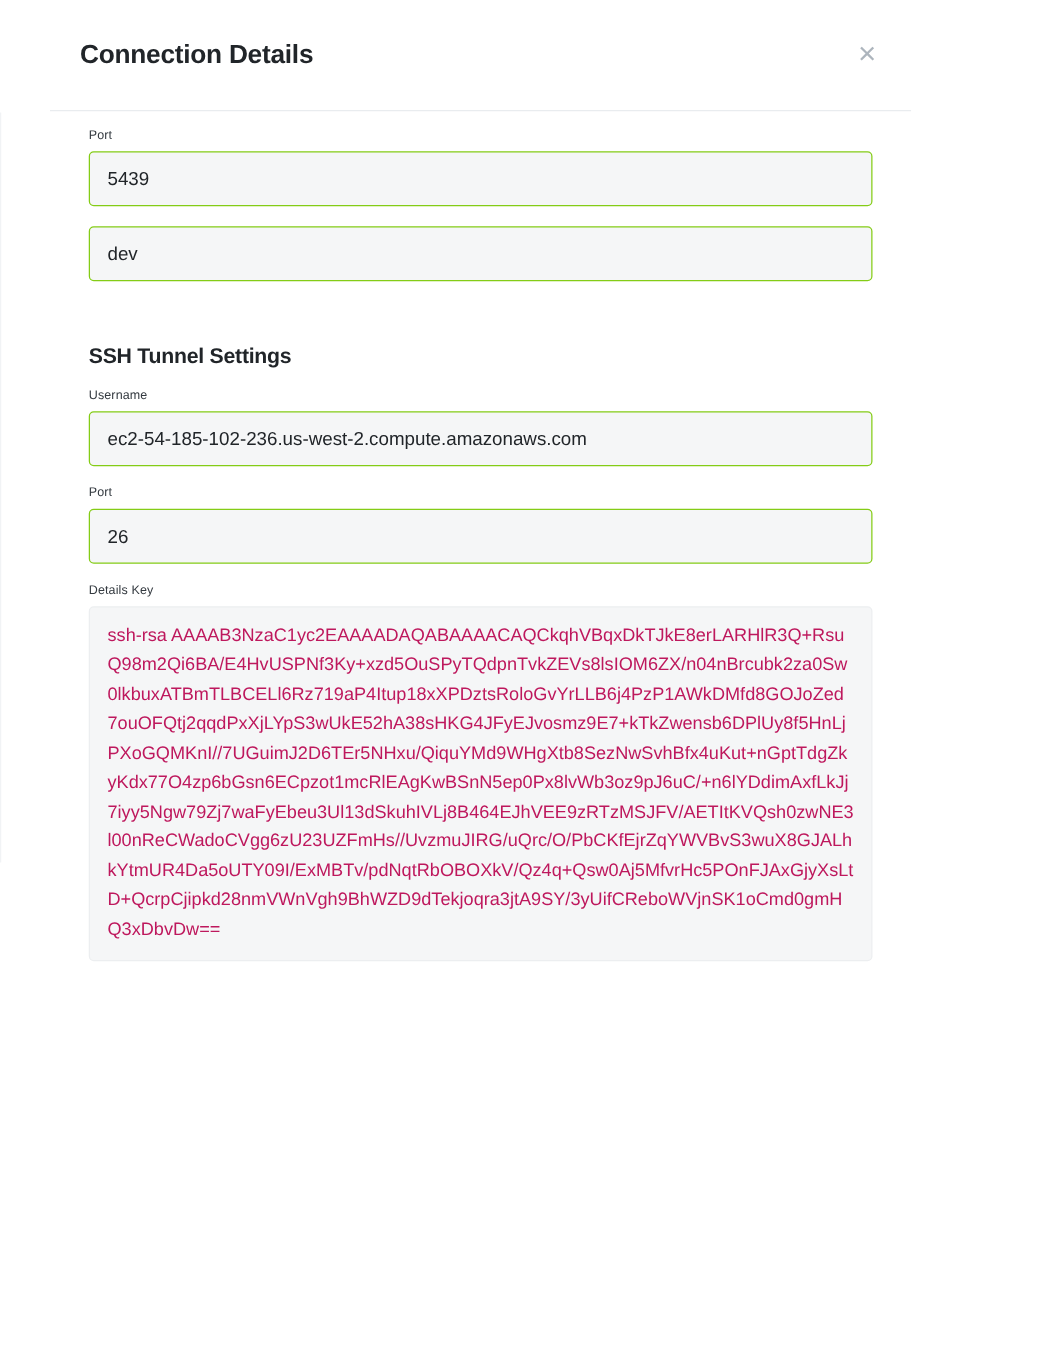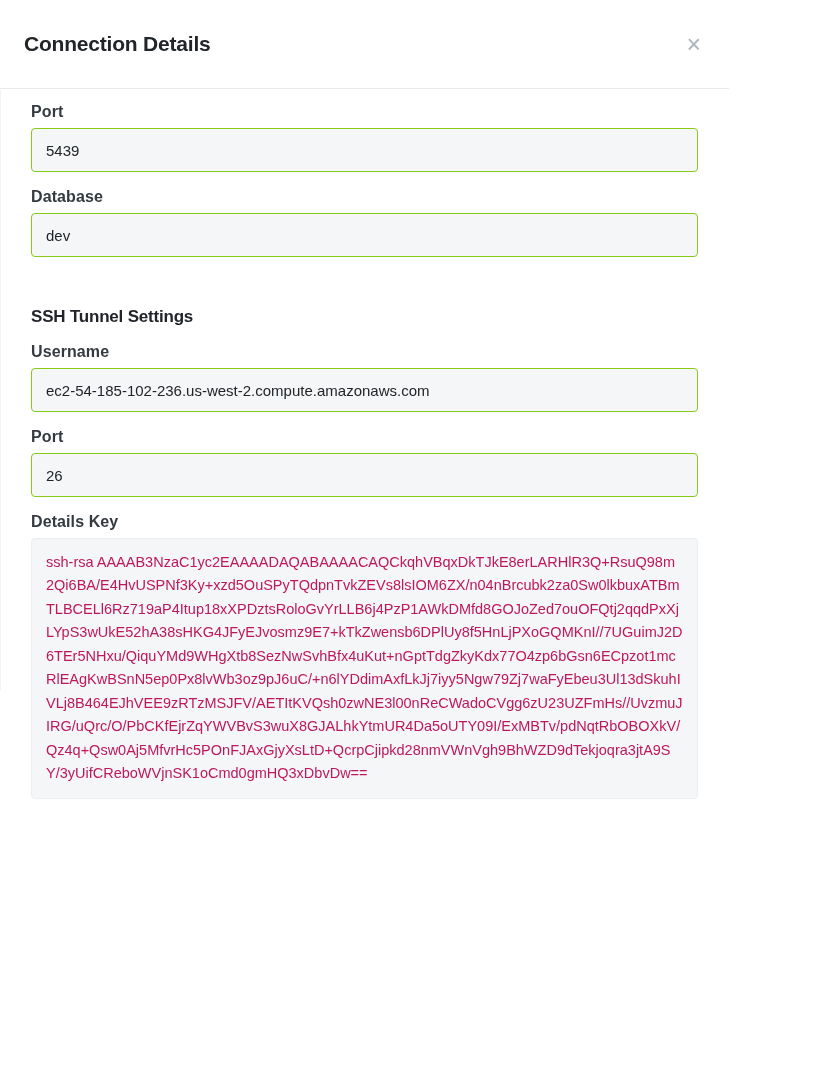--- a/index.html
+++ b/index.html
@@ -11,20 +11,21 @@
     background: #ffffff;
     font-family: "Liberation Sans", sans-serif;
     color: #212529;
   }
   #modal {
     position: relative;
     width: 729px;
     height: 1081px;
     background: #ffffff;
     overflow: hidden;
+    padding-left: 40px;
   }
   #modal-header {
     position: relative;
     height: 89px;
     border-bottom: 1px solid #e9ecef;
     display: flex;
     align-items: center;
     padding: 0 24px;
   }
   #modal-title {
@@ -48,22 +49,22 @@
     padding: 4px 6px;
   }
   #modal-body {
     padding: 0 31px;
     position: relative;
   }
   .field {
     margin-top: 16px;
   }
   .field-label {
-    font-size: 16px;
-    font-weight: bold;
+    font-size: 10px;
+    font-weight: normal;
     color: #343a40;
     margin-bottom: 7px;
     letter-spacing: 0.1px;
   }
   .field-value {
     background: #f5f6f7;
     border: 1px solid #84cc16;
     border-radius: 4px;
     padding: 11px 14px;
     font-size: 15px;
@@ -114,21 +115,20 @@
   <div class="scroll-edge-left"></div>
 
   <div id="modal-body">
 
     <div class="field first-field">
       <div class="field-label">Port</div>
       <div class="field-value">5439</div>
     </div>
 
     <div class="field">
-      <div class="field-label">Database</div>
       <div class="field-value">dev</div>
     </div>
 
     <div class="section-title">SSH Tunnel Settings</div>
 
     <div class="field">
       <div class="field-label">Username</div>
       <div class="field-value">ec2-54-185-102-236.us-west-2.compute.amazonaws.com</div>
     </div>
 

